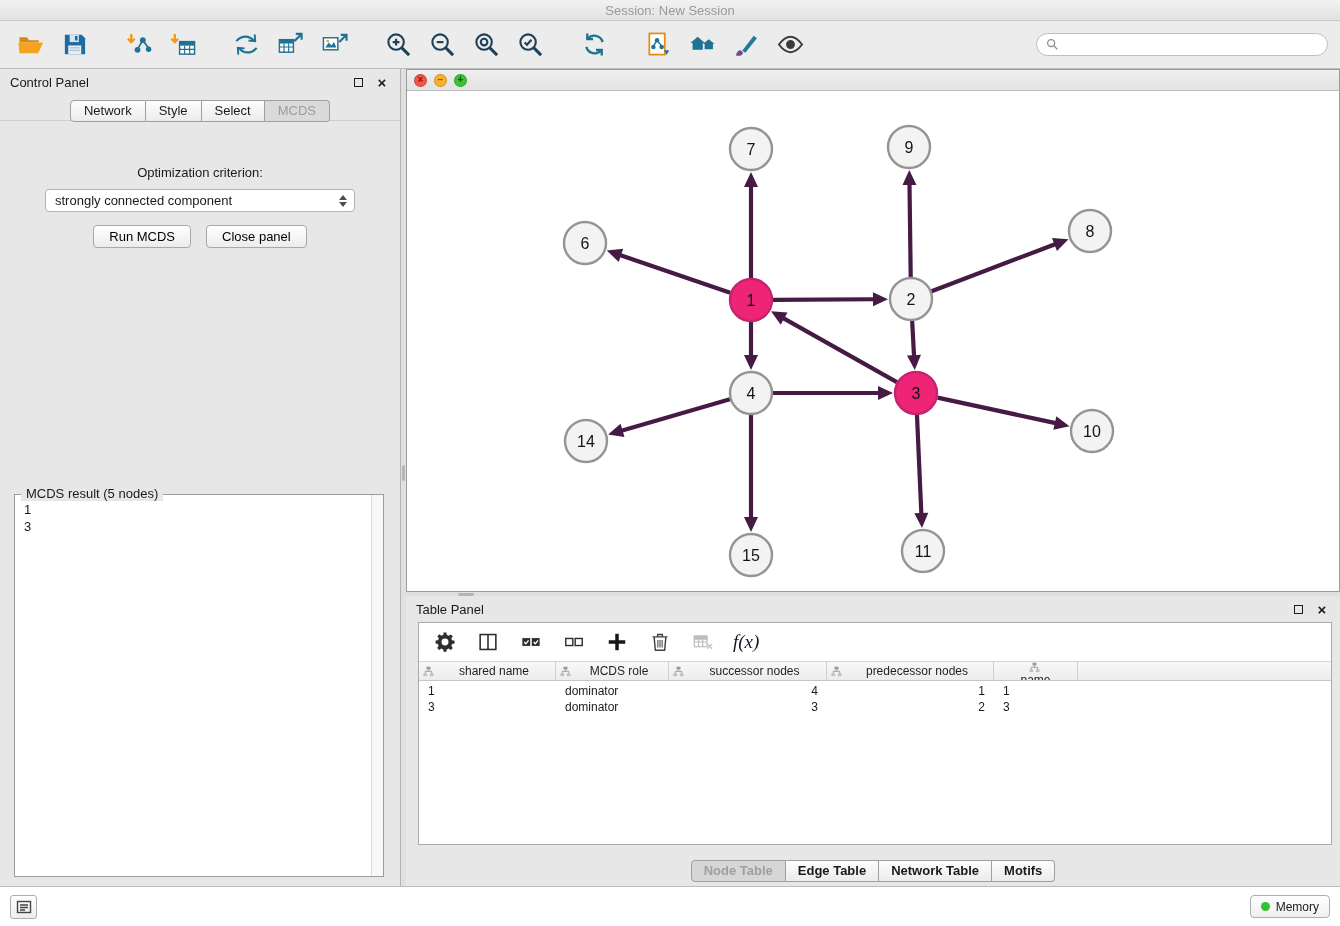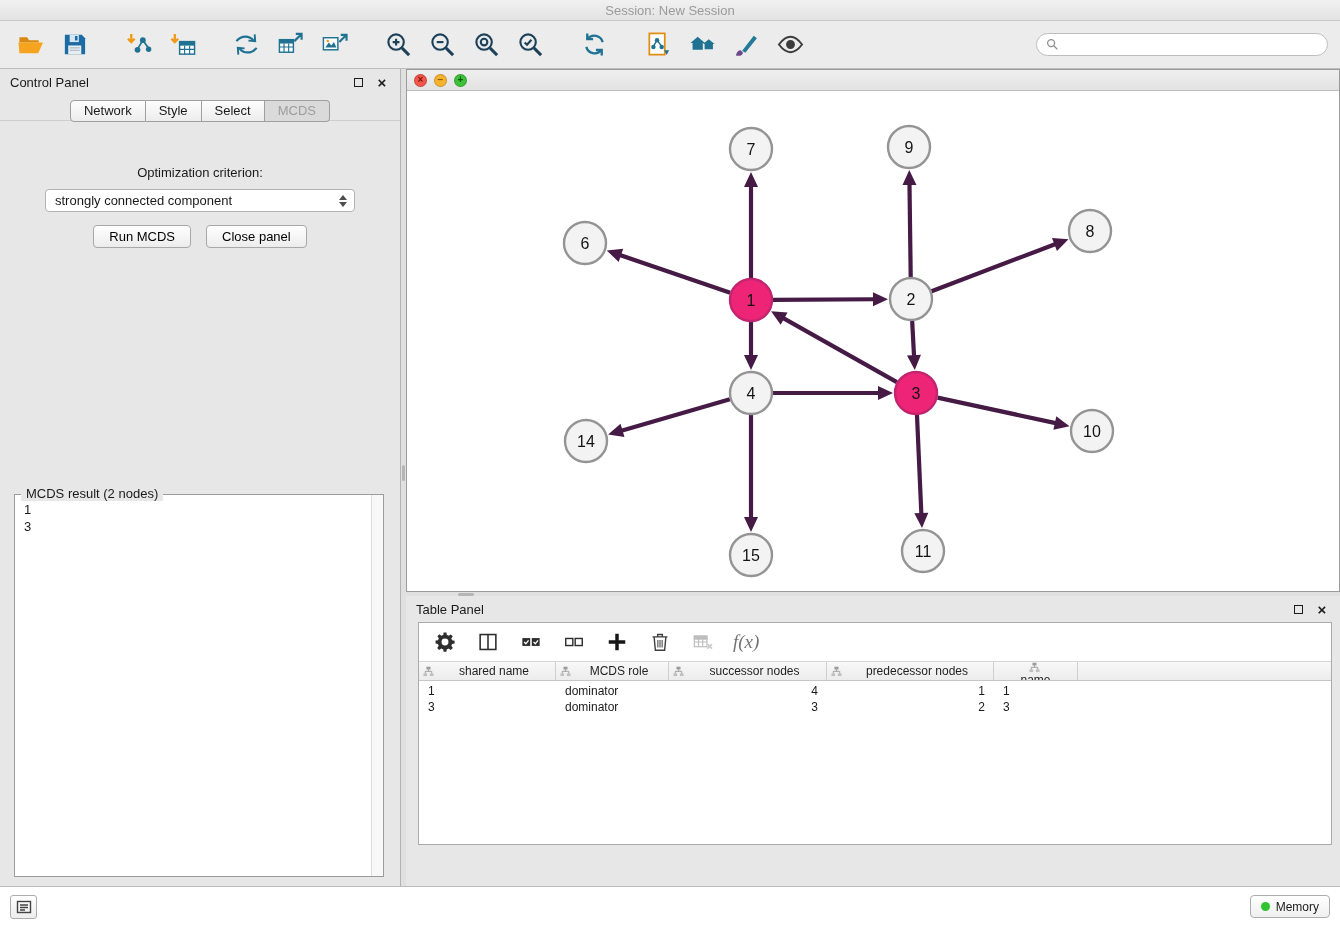--- a/index.html
+++ b/index.html
@@ -86,21 +86,21 @@
 
   
   .table-panel { position:absolute; left:406px; top:527px; right:0; bottom:0; background:#e7e7e7; }
   .table-card { position:absolute; left:12px; right:8px; top:26px; bottom:41px; background:#fff;
     border:1px solid #ababab; display:flex; flex-direction:column; }
   .tt-bar { height:38px; display:flex; align-items:center; gap:17px; padding:0 13px; }
   .tt-btn { border:none; background:transparent; width:26px; height:26px; display:flex; align-items:center;
     justify-content:center; cursor:pointer; padding:0; }
   .tt-ic { display:flex; width:22px; height:22px; }
   .tt-ic svg { width:100%; height:100%; }
-  .tt-btn.fx { font-family:"Liberation Serif",serif; font-style:italic; font-size:19px; color:#737373; width:auto; }
+  .tt-btn.fx { font-family:"Liberation Serif",serif; font-style:italic; font-size:19px; color:#0f172a; width:auto; }
   .tbl-head { display:flex; height:20px; background:linear-gradient(#f8f8f8,#ececec);
     border-top:1px solid #d6d6d6; border-bottom:1px solid #c6c6c6; flex:none; }
   .th { display:flex; align-items:center; border-right:1px solid #cfcfcf; font-size:12px; color:#1f1f1f; padding:0 4px; }
   .th.filler { border-right:none; }
   .sort-ic { display:flex; width:11px; height:11px; margin-right:3px; flex:none; }
   .sort-ic svg { width:100%; height:100%; }
   .th-label { flex:1; text-align:center; white-space:nowrap; overflow:hidden; }
   .tbl-rows { flex:1; overflow:hidden; padding-top:2px; }
   .tr { display:flex; height:16px; align-items:center; cursor:default; }
   .td { font-size:12px; padding:0 9px; white-space:nowrap; }
@@ -338,21 +338,21 @@
           <i class="dd-down"></i>
       </span>
     </div>
 
     <div class="cp-buttons">
       <button class="btn">Run MCDS</button>
       <button class="btn">Close panel</button>
     </div>
 
     <div class="result-box">
-      <span class="result-legend">MCDS result (2 nodes)</span>
+      <span class="result-legend">MCDS result (5 nodes)</span>
       <div class="result-lines">
           <div>1</div>
           <div>3</div>
         </div>
       <div class="result-scroll"></div>
     </div>
   </div>
 
   <div class="grip grip-v"></div>
   <div class="grip grip-h"></div>
@@ -588,20 +588,26 @@
           <div class="tr">
             <div class="td" style="width: 137px; text-align: left;">3</div>
             <div class="td" style="width: 113px; text-align: left;">dominator</div>
             <div class="td" style="width: 158px; text-align: right;">3</div>
             <div class="td" style="width: 167px; text-align: right;">2</div>
             <div class="td" style="width: 84px; text-align: left;">3</div>
           </div>
         </div>
     </div>
 
+    <div class="bottom-tabs">
+        <div class="bt-tab active">Node Table</div>
+        <div class="bt-tab">Edge Table</div>
+        <div class="bt-tab">Network Table</div>
+        <div class="bt-tab">Motifs</div>
+      </div>
   </div>
 </div>
 
 <div class="statusbar">
   <div class="sb-left-btn">
     <span class="tt-ic">
         <svg viewBox="0 0 16 16" fill="none" stroke="#444" stroke-width="1.4">
           <rect x="1.5" y="2.5" width="13" height="11"></rect>
           <path d="M4 6h8M4 8.5h8M4 11h5"></path>
         </svg>

